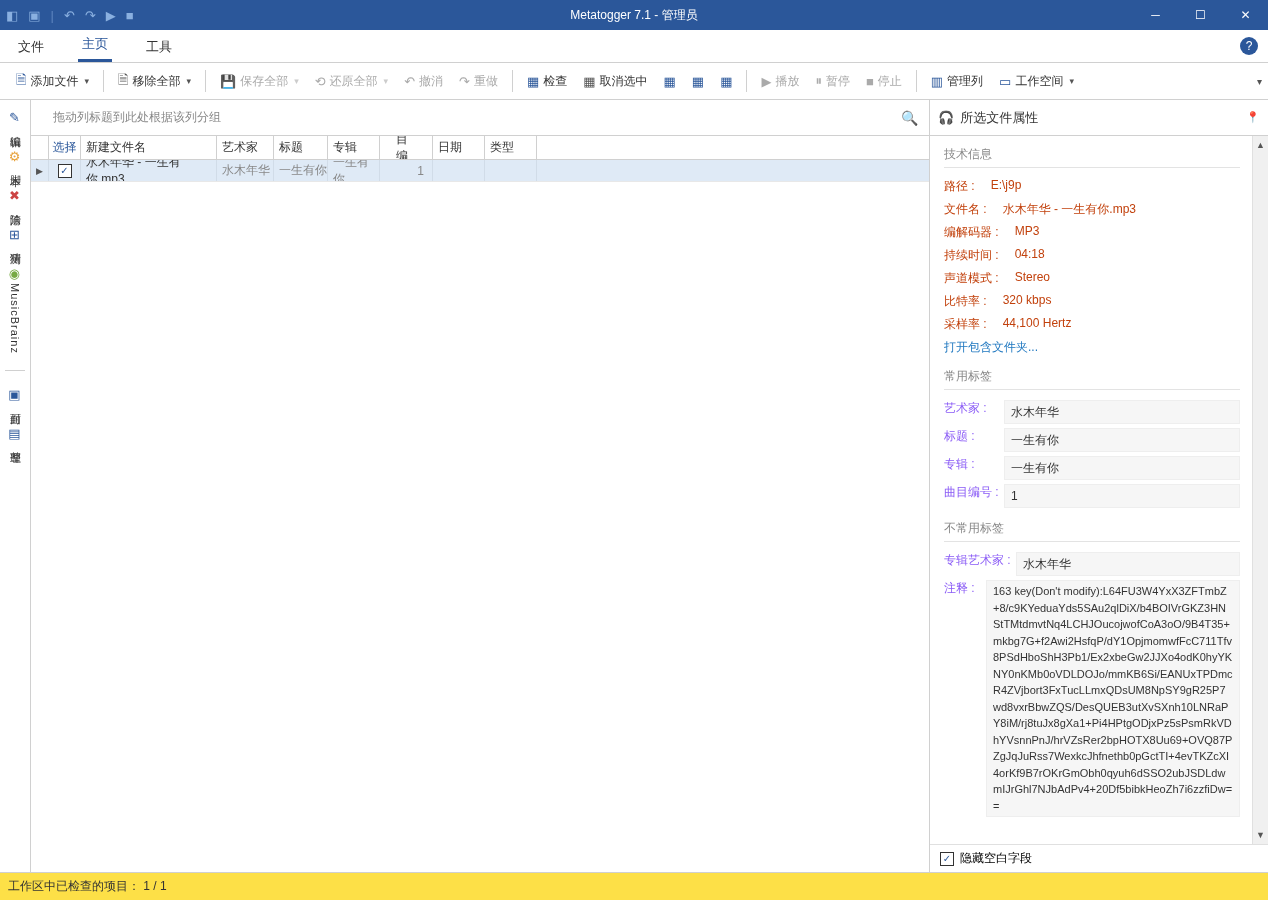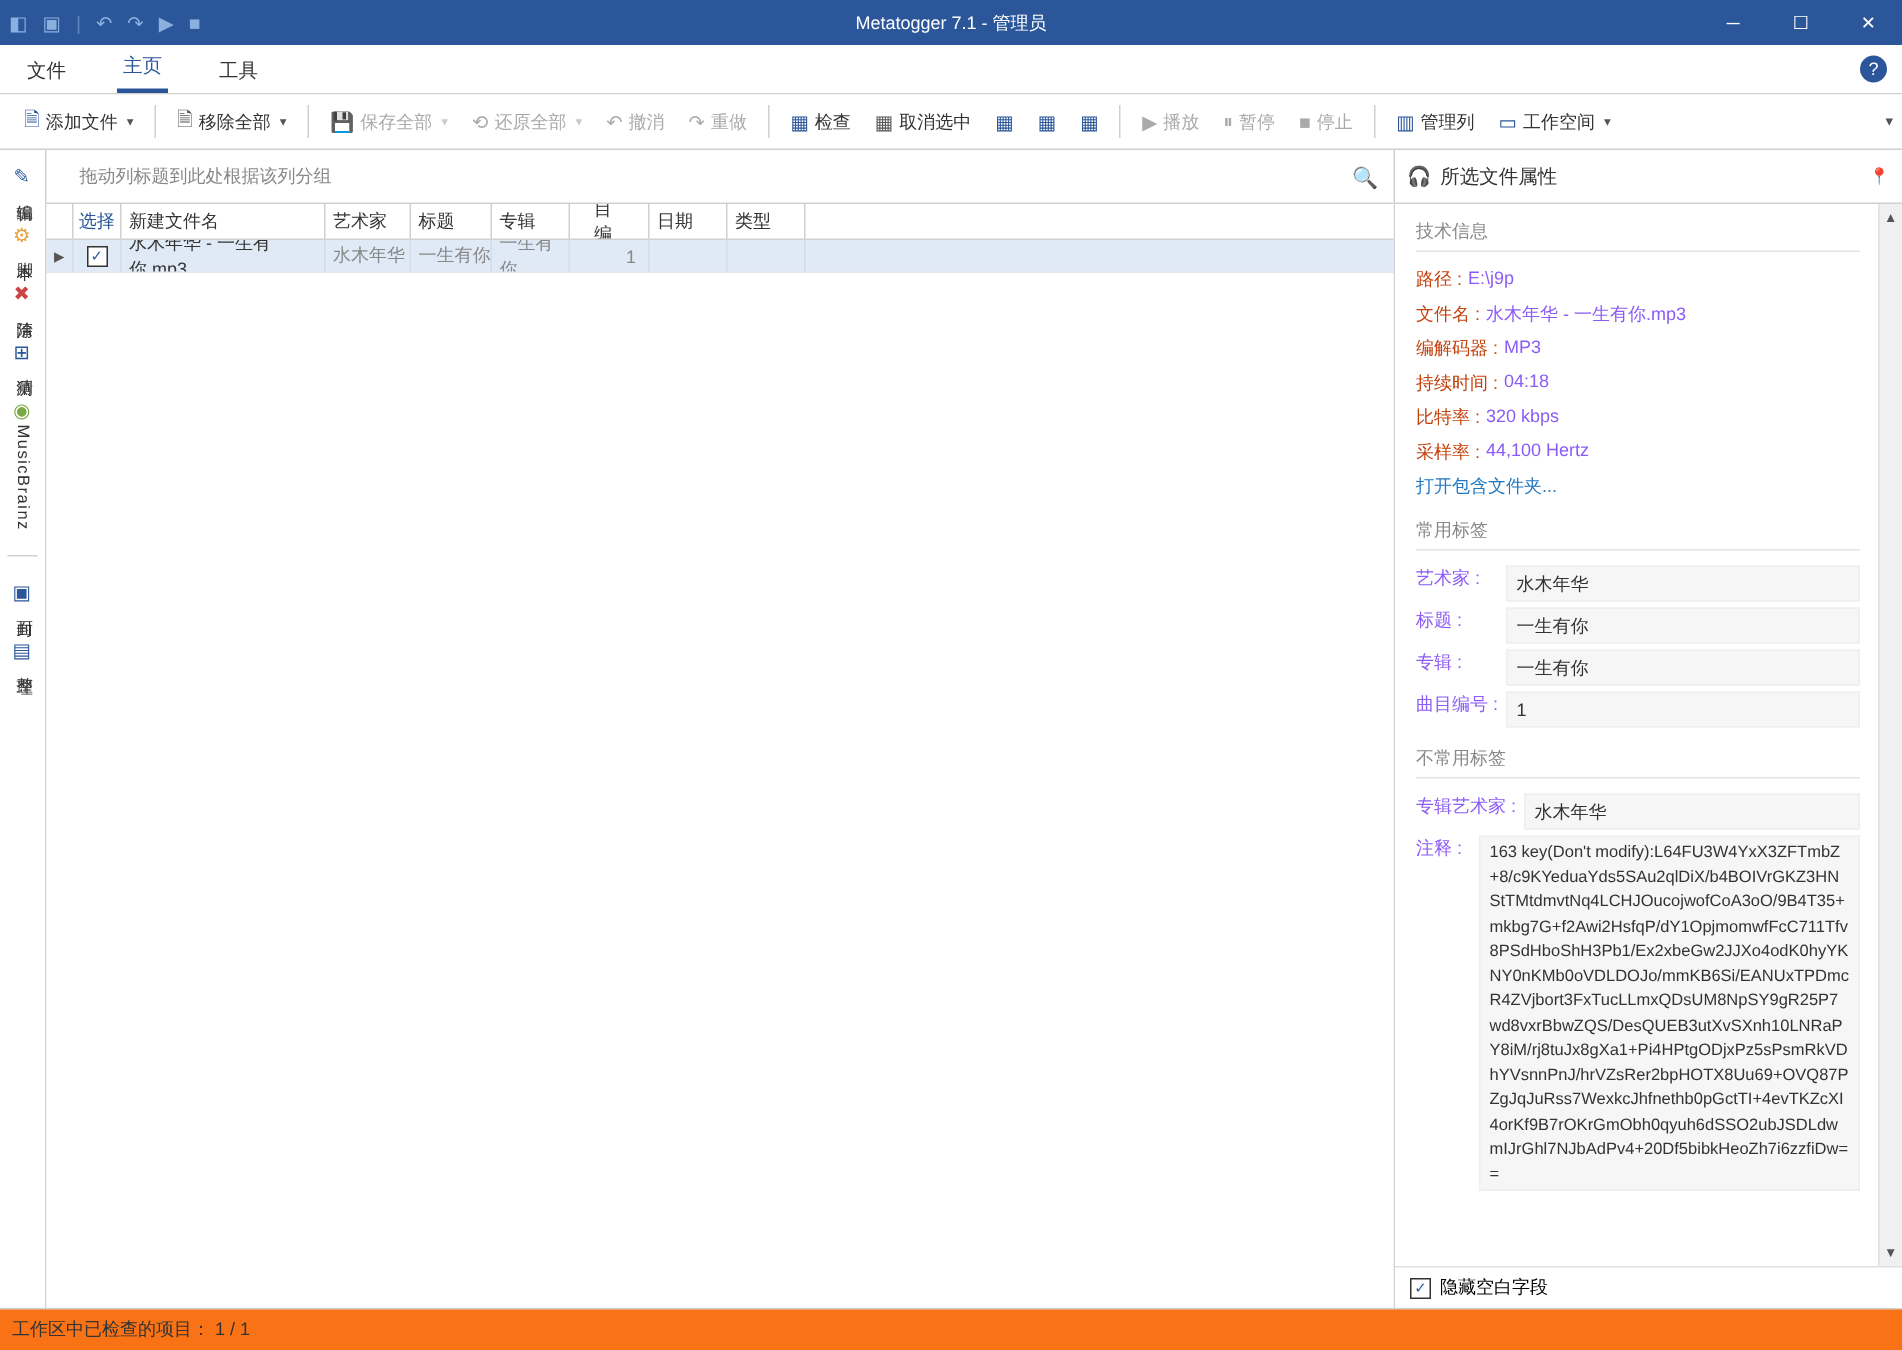--- a/index.html
+++ b/index.html
@@ -63,29 +63,29 @@
 .right-header { height: 36px; border-bottom: 1px solid #d0d0d0; display: flex; align-items: center; padding-left: 8px; font-size: 13px; color: #333; gap: 6px; position:relative;}
 .right-header .pin { position:absolute; right: 8px; color:#888; font-size:11px; cursor:pointer;}
 .right-scroll { flex: 1; overflow: hidden; position: relative; display:flex;}
 .right-content { flex:1; padding: 10px 12px 10px 14px; font-size: 12px; overflow:hidden;}
 .right-scrollbar { width:16px; background:#f0f0f0; border-left:1px solid #e0e0e0; display:flex; flex-direction:column; align-items:center; justify-content:space-between; padding:2px 0;}
 .right-scrollbar .arrow { font-size:9px; color:#555; cursor:pointer; height:14px; display:flex; align-items:center;}
 .section-title { color: #888; font-size: 12px; margin-bottom: 10px; border-bottom: 1px solid #e3e3e3; padding-bottom: 4px; margin-top: 12px;}
 .section-title:first-child { margin-top: 0; }
 .prop-row { display: flex; margin-bottom: 6px; gap: 4px; }
 .prop-label { color: #c2410c; white-space: nowrap;}
-.prop-value { color: #8b5cf6; }
+.prop-value { color: #c2410c; margin-left: 12px; }
 .prop-link { color: #2078c0; cursor: pointer; }
 .tag-row { display: flex; margin-bottom: 4px; align-items: flex-start; }
 .tag-label { color: #8b5cf6; white-space: nowrap; min-width: 58px;}
 .tag-value { flex: 1; background: #f6f6f6; border: 1px solid #eee; padding: 2px 6px; color: #333; margin-left: 2px; font-size: 12px; min-height: 18px; word-break: break-all; line-height:1.5;}
 .right-footer { height: 28px; border-top: 1px solid #e0e0e0; display: flex; align-items: center; padding-left: 10px; font-size: 12px; gap: 6px;}
 
 
-.statusbar { height: 28px; border-top: 1px solid #d0d0d0; display: flex; align-items: center; padding-left: 8px; font-size: 12px; color: #333; background: #f97316;}
+.statusbar { height: 28px; border-top: 1px solid #d0d0d0; display: flex; align-items: center; padding-left: 8px; font-size: 12px; color: #333; background: #fde047;}
 
 .chk { width:14px; height:14px; border:1px solid #333; background:#fff; display:inline-flex; align-items:center; justify-content:center; font-size:10px; color:#2b579a;}
 .row-indicator { color:#555; font-size:9px;}
 </style>
 </head>
 <body>
 
 <div class="titlebar">
   <div class="titlebar-icons">
     <span>◧</span>
@@ -275,20 +275,24 @@
           </div>
         <div class="prop-row">
             <span class="prop-label">编解码器 :</span>
             <span class="prop-value">MP3</span>
           </div>
         <div class="prop-row">
             <span class="prop-label">持续时间 :</span>
             <span class="prop-value">04:18</span>
           </div>
         <div class="prop-row">
+            <span class="prop-label">声道模式 :</span>
+            <span class="prop-value">Stereo</span>
+          </div>
+        <div class="prop-row">
             <span class="prop-label">比特率 :</span>
             <span class="prop-value">320 kbps</span>
           </div>
         <div class="prop-row">
             <span class="prop-label">采样率 :</span>
             <span class="prop-value">44,100 Hertz</span>
           </div>
         <div class="prop-row" style="margin-top:6px;">
             <span class="prop-link">打开包含文件夹...</span>
           </div>

